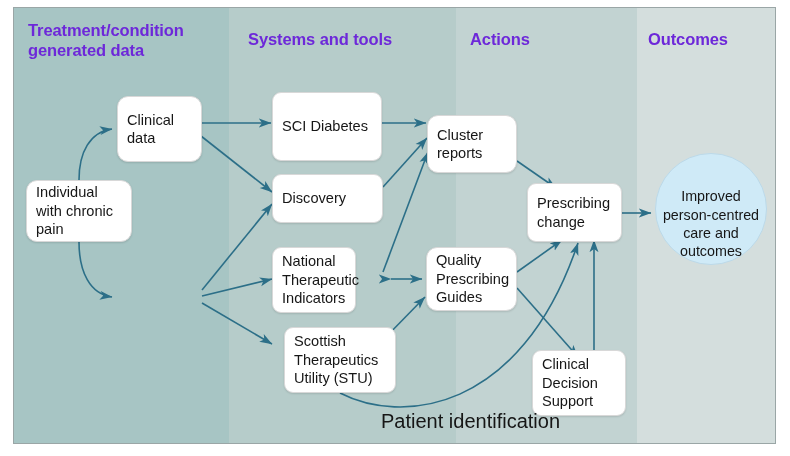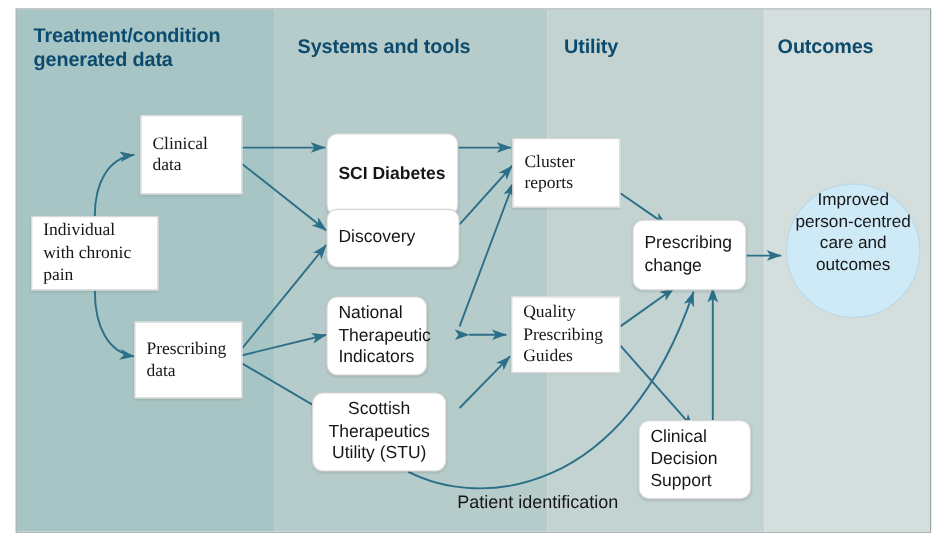--- a/index.html
+++ b/index.html
@@ -24,21 +24,21 @@
   }
   .col-1{left:0;width:215px;background:#a7c5c4;}
   .col-2{left:215px;width:227px;background:#b6ccca;}
   .col-3{left:442px;width:181px;background:#c2d3d2;}
   .col-4{left:623px;width:140px;background:#d4dedd;}
 
   .col-title{
     position:absolute;
     font-weight:bold;
     font-size:16.5px;
-    color:#0c4a6e;
+    color:#6d28d9;
     line-height:1.22;
     letter-spacing:-0.1px;
   }
   #t1{left:28px;top:20px;width:195px;}
   #t2{left:248px;top:29px;width:200px;}
   #t3{left:470px;top:29px;width:150px;}
   #t4{left:648px;top:29px;width:130px;}
 
   svg.wires{
     position:absolute;left:0;top:0;width:790px;height:456px;
@@ -51,61 +51,61 @@
     border:1px solid #d8d8d8;
     box-sizing:border-box;
     display:flex;
     align-items:center;
     color:#161616;
     font-size:14.6px;
     line-height:1.26;
     padding:0 9px;
     box-shadow:0 1px 2px rgba(0,0,0,.12);
   }
-  .node.sharp{border-radius:0;font-family:Liberation Serif, serif;}
+  .node.sharp{border-radius:11px;}
   .node.round{border-radius:9px;}
 
   .circle{
     position:absolute;
     border-radius:50%;
     background:#cfeaf7;
     border:1px solid #bcd9e8;
     display:flex;
-    align-items:flex-start;
+    align-items:flex-end;
     justify-content:center;
     text-align:center;
     color:#161616;
     font-size:14.3px;
     line-height:1.27;
     padding:4px;
     box-sizing:border-box;
   }
 
   .edge-label{
     position:absolute;
-    font-size:15px;
+    font-size:20px;
     color:#161616;
     white-space:nowrap;
   }
 </style>
 </head>
 <body>
 
 <div id="root">
   <div class="frame">
 
     <div class="col col-1"></div>
     <div class="col col-2"></div>
     <div class="col col-3"></div>
     <div class="col col-4"></div>
   </div>
 
   <div class="col-title" id="t1">Treatment/condition generated data</div>
   <div class="col-title" id="t2">Systems and tools</div>
-  <div class="col-title" id="t3">Utility</div>
+  <div class="col-title" id="t3">Actions</div>
   <div class="col-title" id="t4">Outcomes</div>
 
   <svg class="wires" viewBox="0 0 790 456">
     <defs>
       <marker id="ah" markerWidth="9" markerHeight="9" refX="7.6" refY="3.1" orient="auto" markerUnits="strokeWidth">
         <path d="M0,0.3 L7.8,3.1 L0,5.9 L2.0,3.1 z" fill="#2c6f88"></path>
       </marker>
       <marker id="ah2" markerWidth="9" markerHeight="9" refX="7.6" refY="3.1" orient="auto" markerUnits="strokeWidth">
         <path d="M0,0.3 L7.8,3.1 L0,5.9 L2.0,3.1 z" fill="#2c6f88"></path>
       </marker>
@@ -151,37 +151,34 @@
   </svg>
 
   <div class="node sharp" style="left:26px;top:180px;width:106px;height:62px;">
     <span>Individual with chronic pain</span>
   </div>
 
   <div class="node sharp" style="left:117px;top:96px;width:85px;height:66px;">
     <span>Clinical data</span>
   </div>
 
-  <div class="node sharp" style="left:112px;top:268px;width:90px;height:64px;">
-    <span>Prescribing data</span>
-  </div>
-
-  <div class="node round" style="left:272px;top:111px;width:110px;height:69px;font-weight:bold;">
+
+  <div class="node round" style="left:272px;top:92px;width:110px;height:69px;">
     <span>SCI Diabetes</span>
   </div>
 
   <div class="node round" style="left:272px;top:174px;width:111px;height:49px;">
     <span>Discovery</span>
   </div>
 
   <div class="node round" style="left:272px;top:247px;width:84px;height:66px;">
     <span>National Therapeutic Indicators</span>
   </div>
 
-  <div class="node round" style="left:260px;top:327px;width:112px;height:66px;text-align:center;">
+  <div class="node round" style="left:284px;top:327px;width:112px;height:66px;">
     <span>Scottish Therapeutics Utility (STU)</span>
   </div>
 
   <div class="node sharp" style="left:426px;top:247px;width:91px;height:64px;">
     <span>Quality Prescribing Guides</span>
   </div>
 
   <div class="node sharp" style="left:427px;top:115px;width:90px;height:58px;">
     <span>Cluster reports</span>
   </div>

